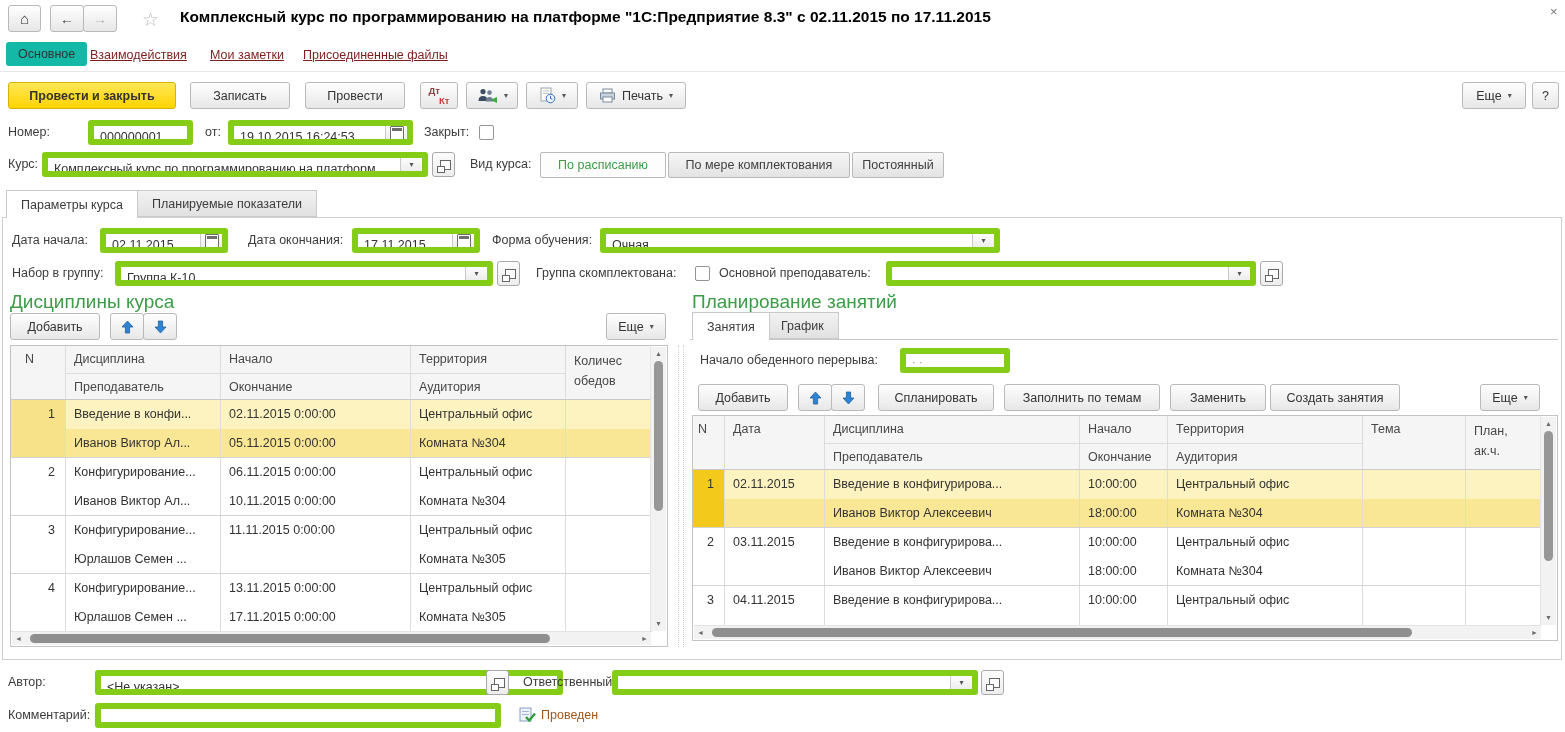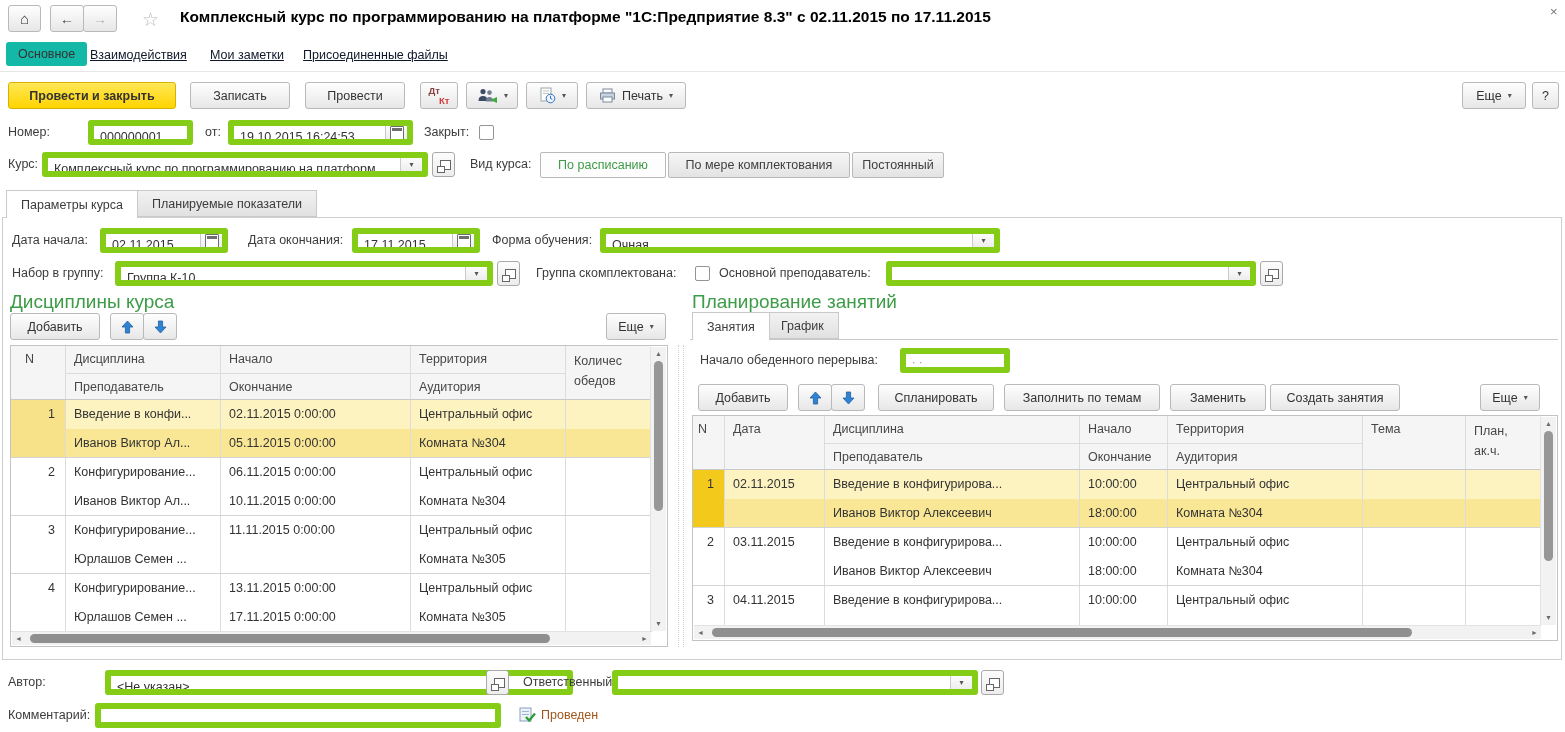--- a/index.html
+++ b/index.html
@@ -26,21 +26,21 @@
   .ico-cal{display:inline-block;width:12px;height:12px;border:1px solid #6e6e6e;border-radius:1px;position:relative;background:#fff;}
   .ico-cal::before{content:'';position:absolute;left:1px;right:1px;top:1px;height:3px;background:#6e6e6e;}
   .ico-open{display:inline-block;width:9px;height:8px;border:1px solid #666;position:relative;background:#fff;margin-left:3px;}
   .ico-open::before{content:'';position:absolute;left:-4px;bottom:-4px;width:6px;height:5px;border:1px solid #666;background:#fff;}
   .dtkt{position:relative;width:21px;height:19px;display:block;}
   .dtkt i{position:absolute;font-style:normal;font-weight:bold;font-size:9.5px;line-height:1;}
   .dtkt .dt{left:0;top:0;color:#8d4040;}
   .dtkt .kt{right:0;bottom:0;color:#d03b3b;}
   
   .chip{position:absolute;background:#14b8a6;border-radius:3px;padding:5px 12px;color:#333;}
-  .navlink{position:absolute;color:#0f172a;text-decoration:underline;line-height:26px;}
+  .navlink{position:absolute;color:#7f1d1d;text-decoration:underline;line-height:26px;}
   
   .seg{position:absolute;height:26px;box-sizing:border-box;border:1px solid #b9b9b9;border-radius:2px;
        display:flex;align-items:center;justify-content:center;background:linear-gradient(#f6f6f6,#e3e3e3);color:#3f3f3f;}
   .seg.on{background:#fdfdfd;color:#3d9c47;}
   
   .tab{position:absolute;height:27px;box-sizing:border-box;border:1px solid #c9c9c9;display:flex;align-items:center;
        padding:0 14px;background:linear-gradient(#f2f2f2,#e1e1e1);color:#3c3c3c;white-space:nowrap;}
   .tab.active{background:#fff;height:28px;border-bottom:none;z-index:3;}
   .tabbox{position:absolute;border:1px solid #cfcfcf;background:#fff;box-sizing:border-box;}
   .gtitle{position:absolute;color:#3d9c47;font-size:19px;white-space:nowrap;}
@@ -526,21 +526,21 @@
       <div class="arr b">▼</div>
     </div>
     <div class="hscroll">
       <div class="arr l">◄</div>
       <div class="hthumb" style="left:18px;width:700px"></div>
       <div class="arr r">►</div>
     </div>
   </div>
 
   <div class="lbl" style="left:8px;top:670px">Автор:</div>
-  <div class="field" style="left:105px;top:670px;width:468px">
+  <div class="field" style="left:95px;top:670px;width:468px">
       <span class="val">&lt;Не указан&gt;</span>
     </div>
   <div class="sqbtn" style="left:486px;top:670px">
       <span class="ico-open"></span>
     </div>
   <div class="lbl" style="left:523px;top:670px">Ответственный:</div>
   <div class="field" style="left:612px;top:670px;width:366px">
     <span class="val"></span>
     <span class="fbtn">
         <span class="caret">▾</span>

